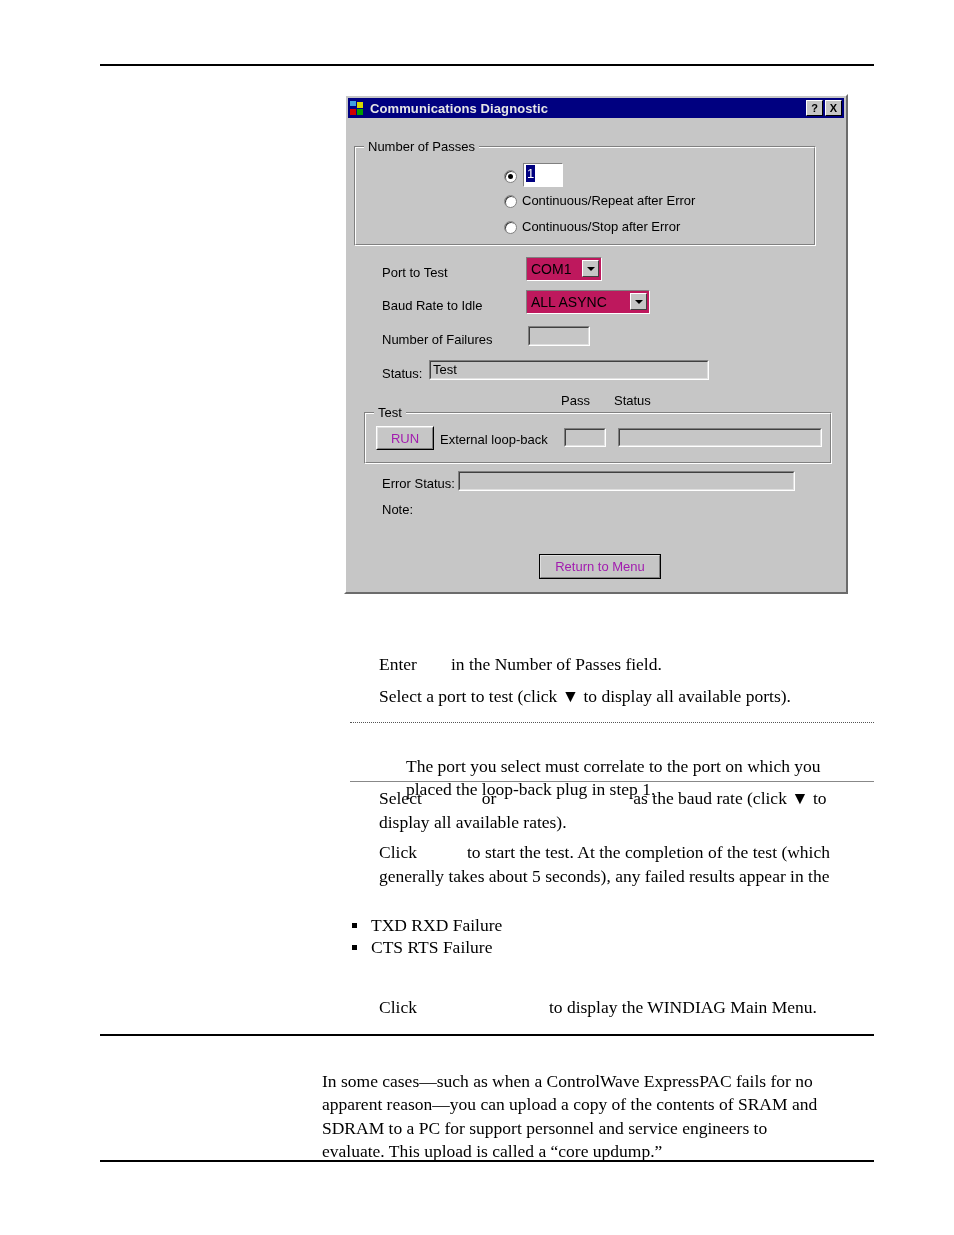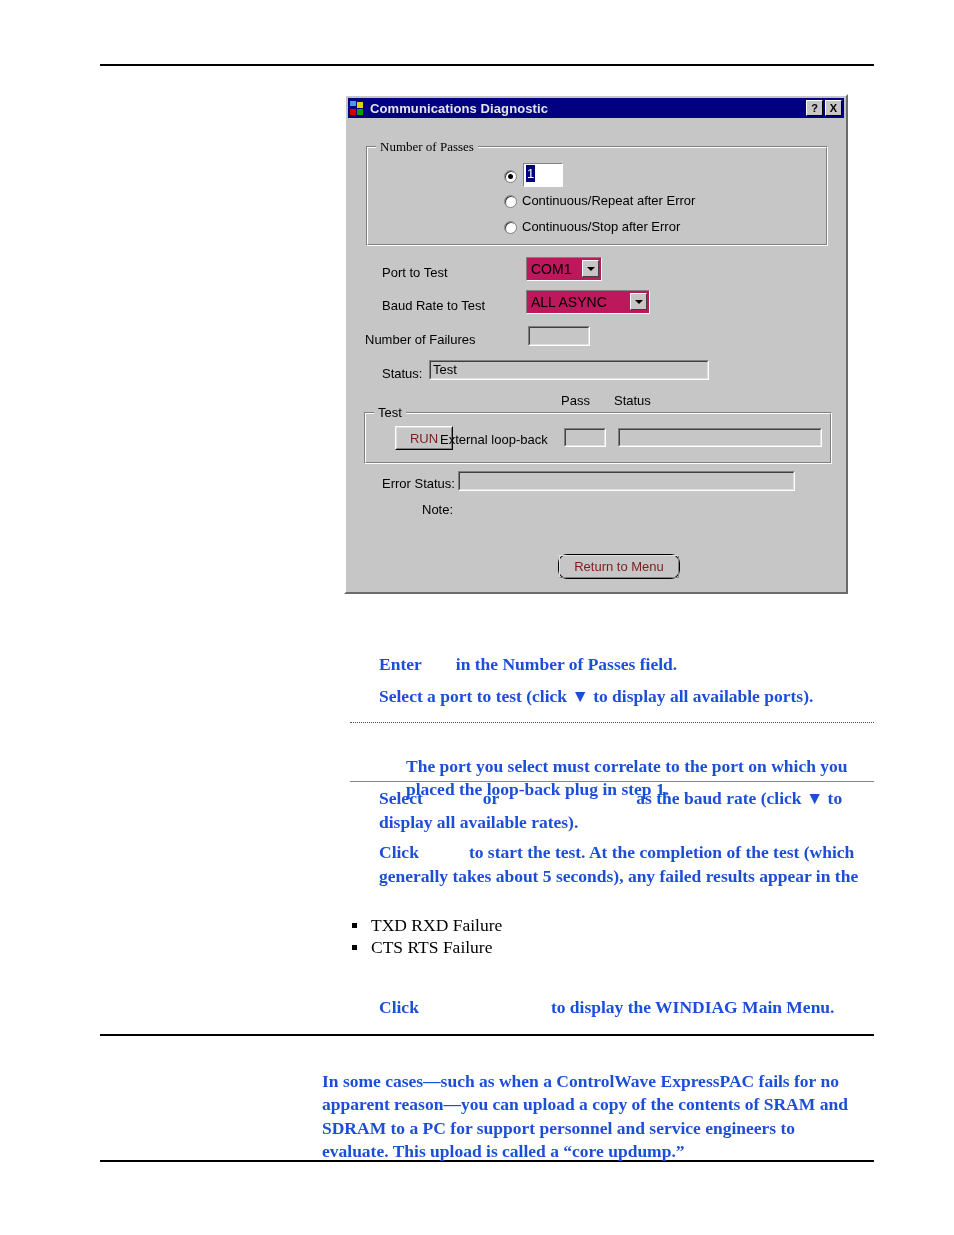--- a/index.html
+++ b/index.html
@@ -232,25 +232,24 @@
 
   .btn {
     position: absolute;
     background: #c6c6c6;
     border-top: 1px solid #ffffff;
     border-left: 1px solid #ffffff;
     border-right: 1px solid #000000;
     border-bottom: 1px solid #000000;
     box-sizing: border-box;
     font-size: 13px;
-    color: #7f1d1d;
+    color: #a21caf;
     text-align: left;
     cursor: default;
     font-family: "Liberation Sans", sans-serif;
-    margin-left: 19px;
   }
   .btn > .bin {
     position: absolute;
     left: 0; top: 0; right: 0; bottom: 0;
     border-top: 1px solid #dfdfdf;
     border-left: 1px solid #dfdfdf;
     border-right: 1px solid #808080;
     border-bottom: 1px solid #808080;
     box-sizing: border-box;
     display: flex;
@@ -269,22 +268,21 @@
     color: #000000;
     white-space: pre-line;
   }
 
   
   .body-text {
     position: absolute;
     font-family: "Liberation Serif", serif;
     font-size: 17.5px;
     line-height: 23.5px;
-    color: #1d4ed8;
-    font-weight: bold;
+    color: #000000;
   }
   .callout-rule-top {
     position: absolute;
     left: 350px;
     width: 524px;
     height: 0;
     border-top: 1px dotted #555555;
   }
   .callout-rule-bot {
     position: absolute;
@@ -326,48 +324,48 @@
         <span class="q q4"></span>
       <span class="fl"></span>
     </span>
     <span class="title-text">Communications Diagnostic</span>
     <span class="title-btns">
       <span class="tbtn">?</span>
       <span class="tbtn">X</span>
     </span>
   </div>
 
-  <div class="groupbox" style="left:20px; top:50px; width:462px; height:100px;font-family:Liberation Serif, serif;">
+  <div class="groupbox" style="left:8px; top:50px; width:462px; height:100px;">
     <div class="inner"></div>
     <span class="gb-legend">Number of Passes</span>
   </div>
   <span class="radio checked" style="left:158px; top:74px;"></span>
   <div class="textfield" style="left:177px; top:67px; width:40px; height:24px;">
     <span class="tv sel">1</span>
   </div>
 
   <span class="radio" style="left:158px; top:99px;"></span>
   <span class="lbl" style="left:176px; top:97px;">Continuous/Repeat after Error</span>
 
   <span class="radio" style="left:158px; top:125px;"></span>
   <span class="lbl" style="left:176px; top:123px;">Continuous/Stop after  Error</span>
 
   <span class="lbl" style="left:36px; top:169px;">Port to Test</span>
   <div class="combo" style="left:180px; top:161px; width:76px; height:24px;">
     <span class="cv">COM1</span>
     <span class="arrow"></span>
   </div>
 
-  <span class="lbl" style="left:36px; top:202px;">Baud Rate to Test</span>
+  <span class="lbl" style="left:36px; top:202px;">Baud Rate to Idle</span>
   <div class="combo" style="left:180px; top:194px; width:124px; height:24px;">
     <span class="cv">ALL ASYNC</span>
     <span class="arrow"></span>
   </div>
 
-  <span class="lbl" style="left:19px; top:236px;text-align:right;">Number of Failures</span>
+  <span class="lbl" style="left:36px; top:236px;text-align:right;">Number of Failures</span>
   <div class="sunken" style="left:182px; top:230px; width:62px; height:20px;">
     <div class="in2"></div>
   </div>
 
   <span class="lbl" style="left:36px; top:270px;">Status:</span>
   <div class="sunken" style="left:83px; top:264px; width:280px; height:20px;">
     <div class="in2"></div>
     <span class="lbl" style="left:3px; top:1px; font-size:13px;">Test</span>
   </div>
 
@@ -387,23 +385,23 @@
   </div>
   <div class="sunken" style="left:272px; top:332px; width:204px; height:19px;">
     <div class="in2"></div>
   </div>
 
   <span class="lbl" style="left:36px; top:380px;">Error Status:</span>
   <div class="sunken" style="left:112px; top:375px; width:337px; height:20px;">
     <div class="in2"></div>
   </div>
 
-  <span class="lbl" style="left:36px; top:406px;margin-left:40px;">Note:</span>
-
-  <div class="btn default" style="left:193px; top:458px; width:122px; height:25px;border-radius:9px;">
+  <span class="lbl" style="left:36px; top:406px;">Note:</span>
+
+  <div class="btn default" style="left:193px; top:458px; width:122px; height:25px;">
     <span class="bin">Return to Menu</span>
   </div>
 </div>
 
 <div class="body-text" style="left:379px; top:653px; width:500px;">
   <span>Enter</span><span class="gapspan" style="width:34px;"></span><span>in the Number of Passes field.</span>
 </div>
 
 <div class="body-text" style="left:379px; top:685px; width:500px;">
   <span>Select a port to test (click ▼ to display all available ports).</span>

